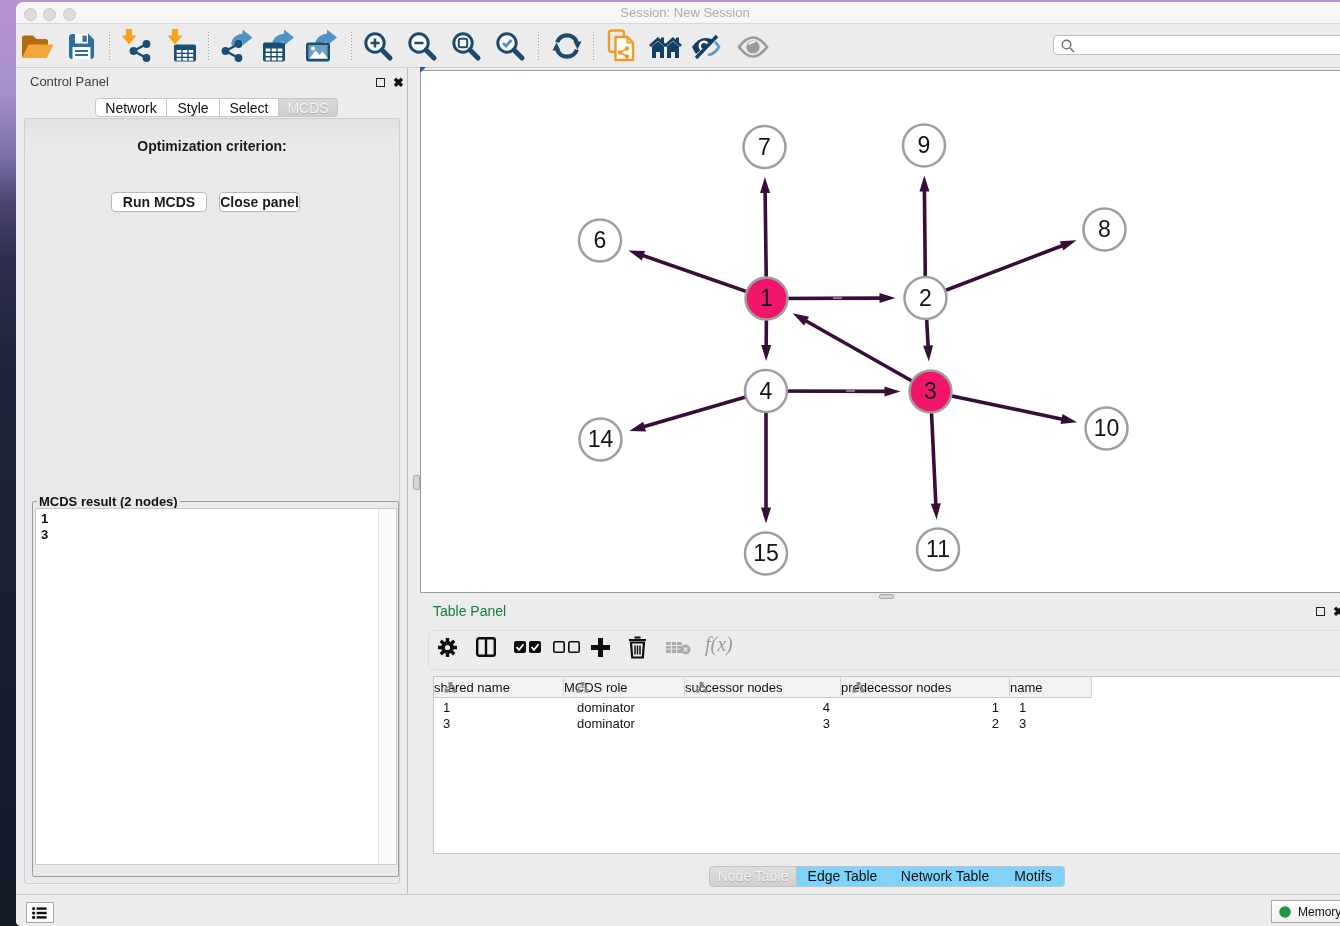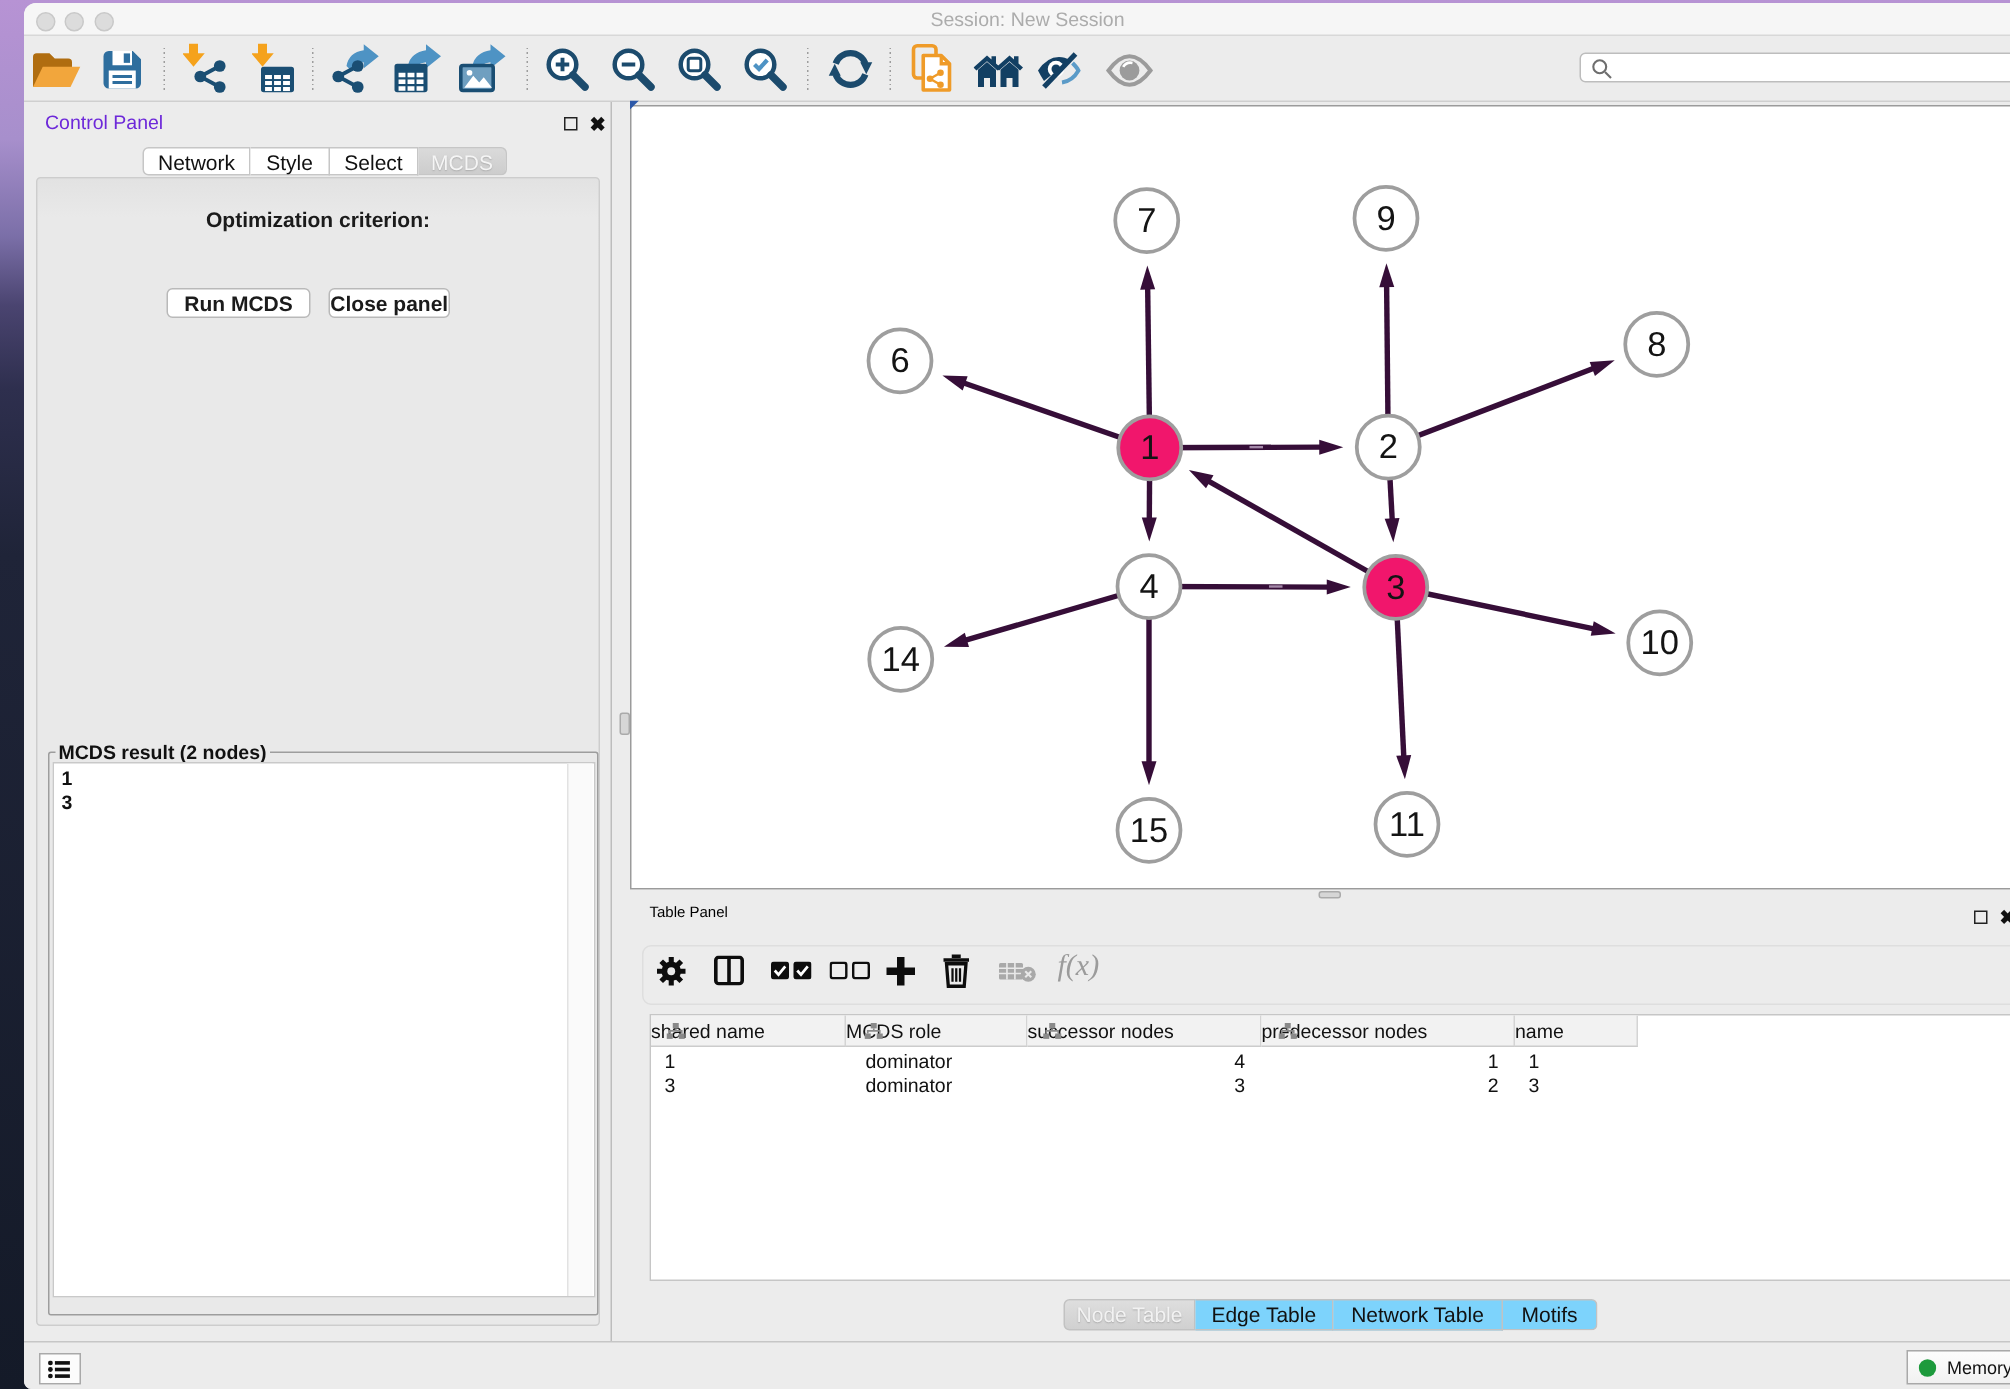--- a/index.html
+++ b/index.html
@@ -25,21 +25,21 @@
   #toolbar { position:absolute; left:0; top:23px; width:100%; height:43px;
     background:#ececec; border-bottom:1px solid #cfcfcf; }
   .tsep { position:absolute; top:7px; height:28px; width:1px;
     background-image:repeating-linear-gradient(180deg,#9d9d9d 0 1px,transparent 1px 3px); }
   .ticon { position:absolute; top:0; }
   #searchbox { position:absolute; left:1037px; top:10px; width:291px; height:20px;
     background:#fff; border:1px solid #bdbdbd; border-radius:4px; }
   
   #cpanel { position:absolute; left:0; top:66px; width:392px; height:826px;
     background:#ececec; border-right:1px solid #bdbdbd; }
-  #cpanel .hdr { position:absolute; left:14px; top:6px; font-size:13px; color:#6d28d9; }
+  #cpanel .hdr { position:absolute; left:14px; top:6px; font-size:13px; color:#404040; }
   .float-btn { position:absolute; width:9px; height:9px; border:1.5px solid #222; }
   .close-x { position:absolute; font-size:13px; font-weight:bold; color:#111; line-height:9px; }
   
   .tab { position:absolute; top:30px; height:19px; background:#fff; border:1px solid #c6c6c6;
     font-size:14px; color:#111; text-align:center; line-height:18px; }
   
   #cp-content { position:absolute; left:8px; top:50px; width:376px; height:766px;
     background:linear-gradient(180deg,#e2e2e2 0,#e9e9e9 26px,#e9e9e9 100%);
     border:1px solid #cdcdcd; border-radius:3px;font-weight:bold; }
   #opt-label { position:absolute; left:0; top:19px; width:100%; text-align:center;
@@ -62,21 +62,21 @@
   
   #netframe { position:absolute; left:404px; top:68px; width:934px; height:523px;
     background:#fff; border:1px solid #9b9b9b; }
   #nettitle { position:absolute; left:0; top:0; width:100%; height:18px;
     background:linear-gradient(180deg,#f7f7f7,#dcdcdc); border-bottom:1px solid #b5b5b5; }
   #nettitle .t { position:absolute; left:3px; width:100%; text-align:center; top:-0.5px;
     font-size:14px; color:#1a1a1a; }
   
   #tpanel { position:absolute; left:392px; top:597px; width:946px; height:295px;
     background:#ececec; }
-  #tpanel .hdr { position:absolute; left:25px; top:4px; font-size:10px; color:#000000; }
+  #tpanel .hdr { position:absolute; left:25px; top:4px; font-size:14px; color:#15803d; }
   #ttoolbar { position:absolute; left:20px; top:31px; width:1310px; height:40px;
     border:1px solid #dedede; border-radius:6px; }
   
   #ntable { position:absolute; left:25px; top:77px; width:915px; height:178px;
     background:#fff; border:1px solid #c6c6c6; }
   .th { position:absolute; top:0; height:21px; background:#f2f2f2;
     border-right:1px solid #d4d4d4; border-bottom:1px solid #cccccc;
     font-size:13px; color:#111; text-align:left; line-height:21px; }
   .td { position:absolute; font-size:13px; color:#111; height:16px; line-height:16px; }
   

